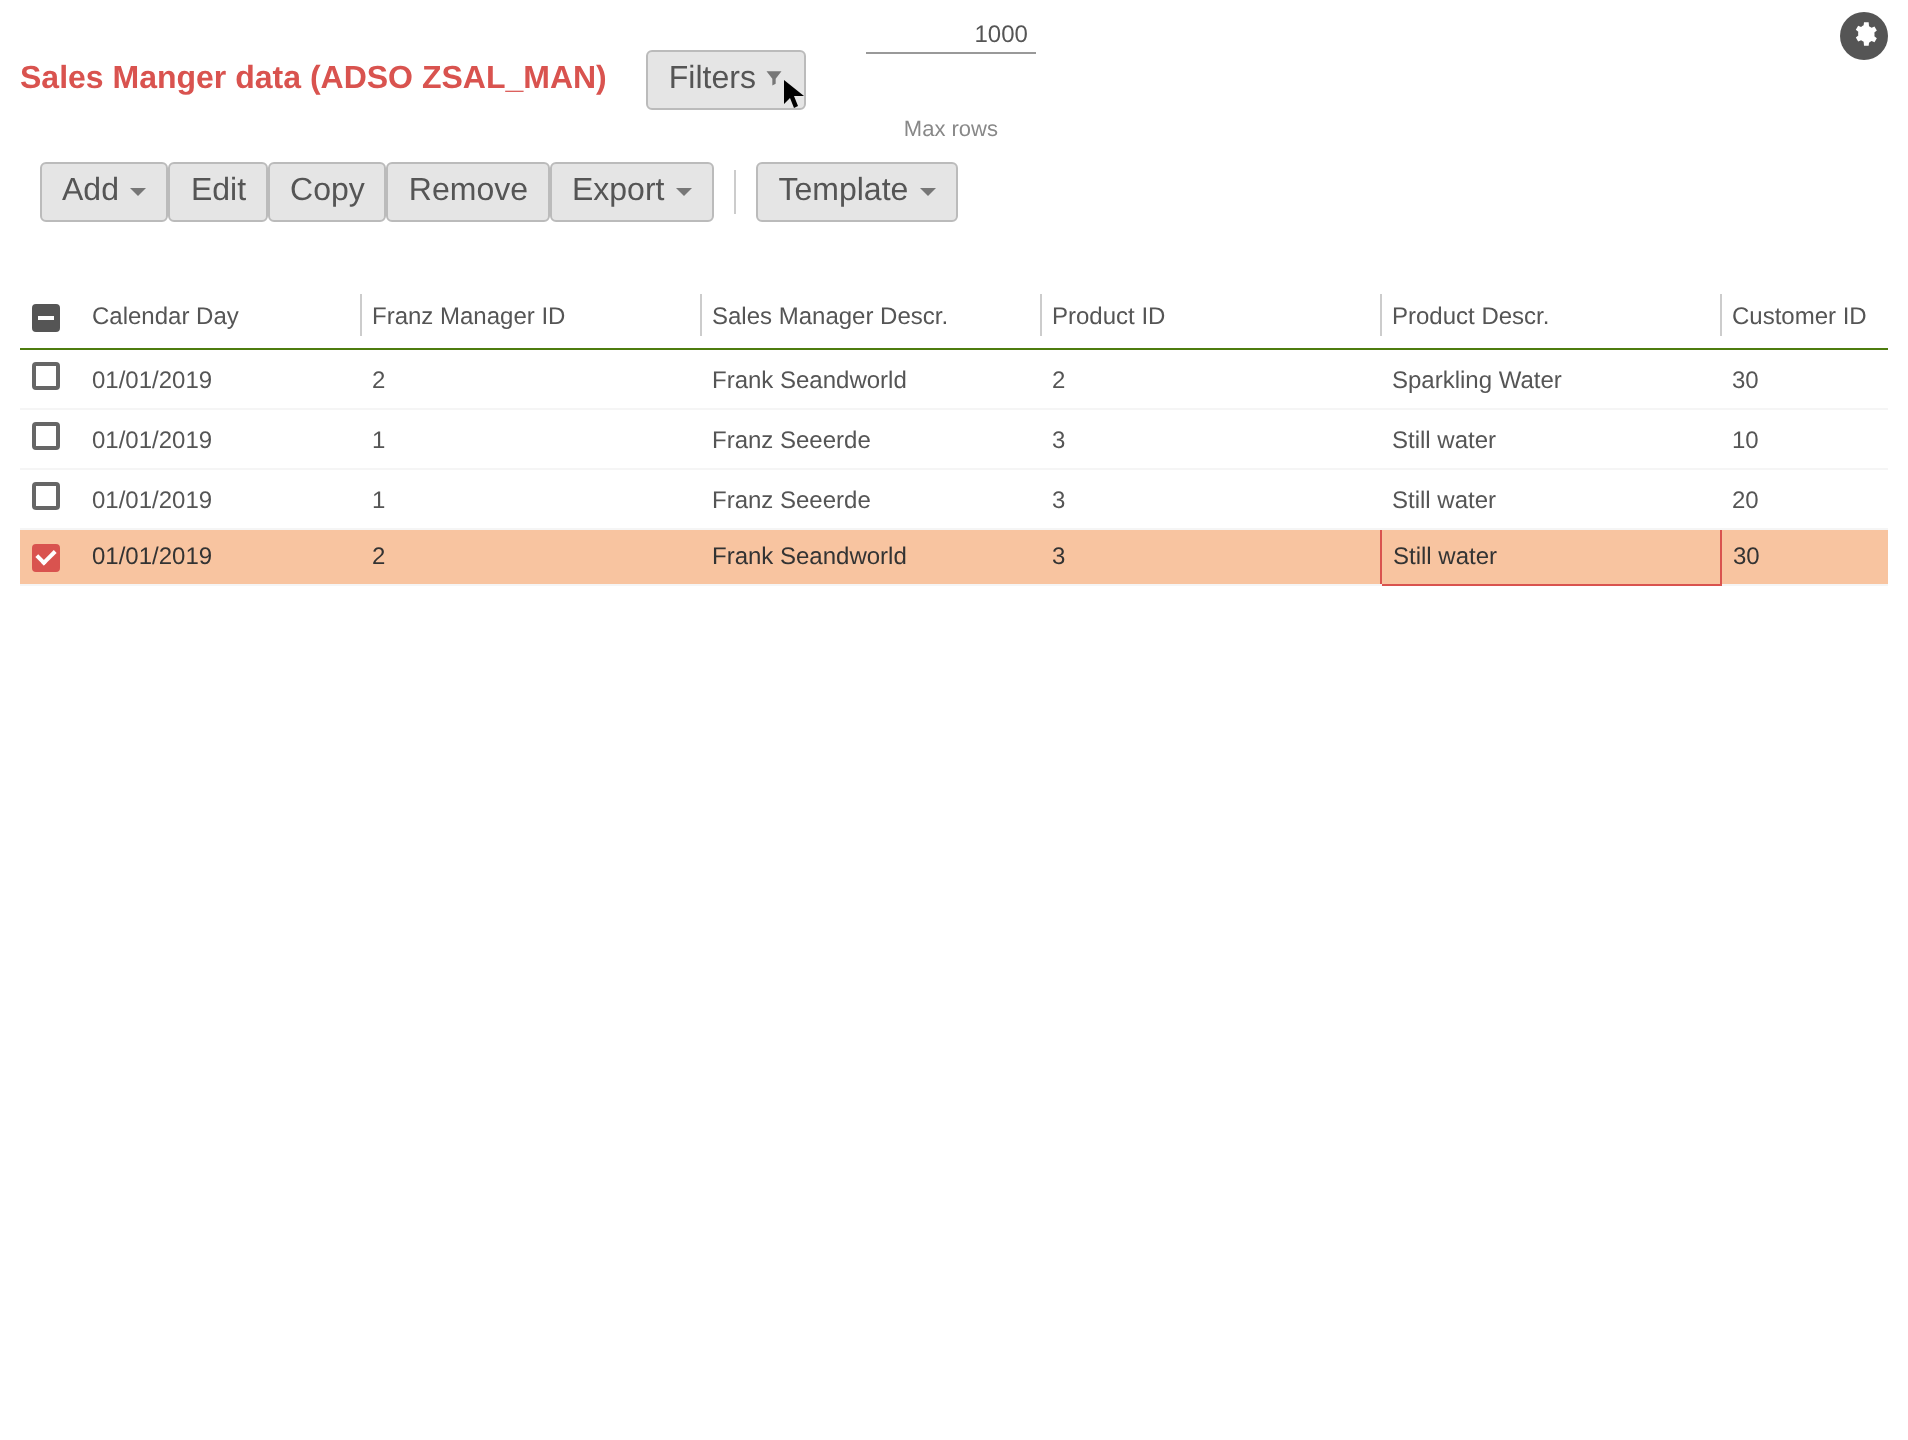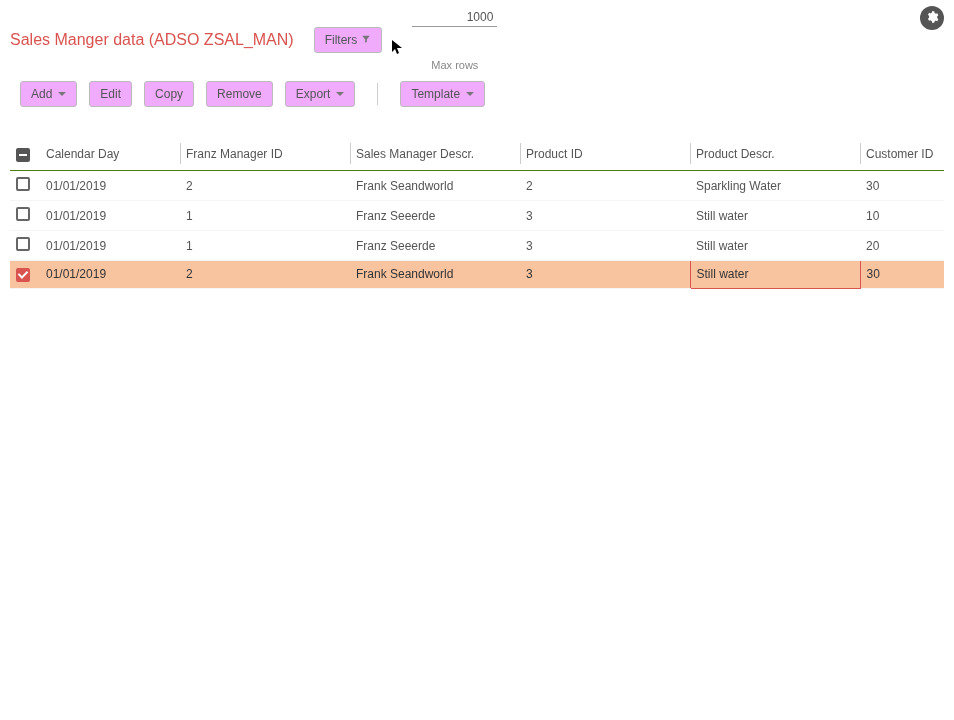--- a/index.html
+++ b/index.html
@@ -16,30 +16,30 @@
     position: relative;
   }
   .top-row {
     display: flex;
     align-items: center;
     padding: 8px 10px 4px 10px;
     gap: 20px;
   }
   .page-title {
     font-size: 16px;
-    font-weight: normal;
+    font-weight: bold;
     color: #d9534f;
     margin: 0;
   }
   .btn {
-    background: #f0abfc;
+    background: #e5e5e5;
     border: 1px solid #bbb;
     border-radius: 3px;
     padding: 5px 10px;
-    font-size: 12px;
+    font-size: 16px;
     color: #555;
     cursor: pointer;
     display: inline-flex;
     align-items: center;
     gap: 4px;
   }
   .caret {
     display: inline-block;
     width: 0; height: 0;
     border-left: 4px solid transparent;
@@ -83,21 +83,21 @@
     display: flex;
     align-items: center;
     justify-content: center;
     cursor: pointer;
   }
   .settings-circle svg { fill: #fff; }
   .toolbar {
     display: flex;
     align-items: center;
     padding: 6px 10px 10px 20px;
-    gap: 12px;
+    gap: 0;
   }
   .toolbar-divider {
     width: 1px;
     height: 22px;
     background: #ccc;
     margin: 0 10px;
   }
   .table-wrap {
     margin: 20px 10px 0 10px;
   }

